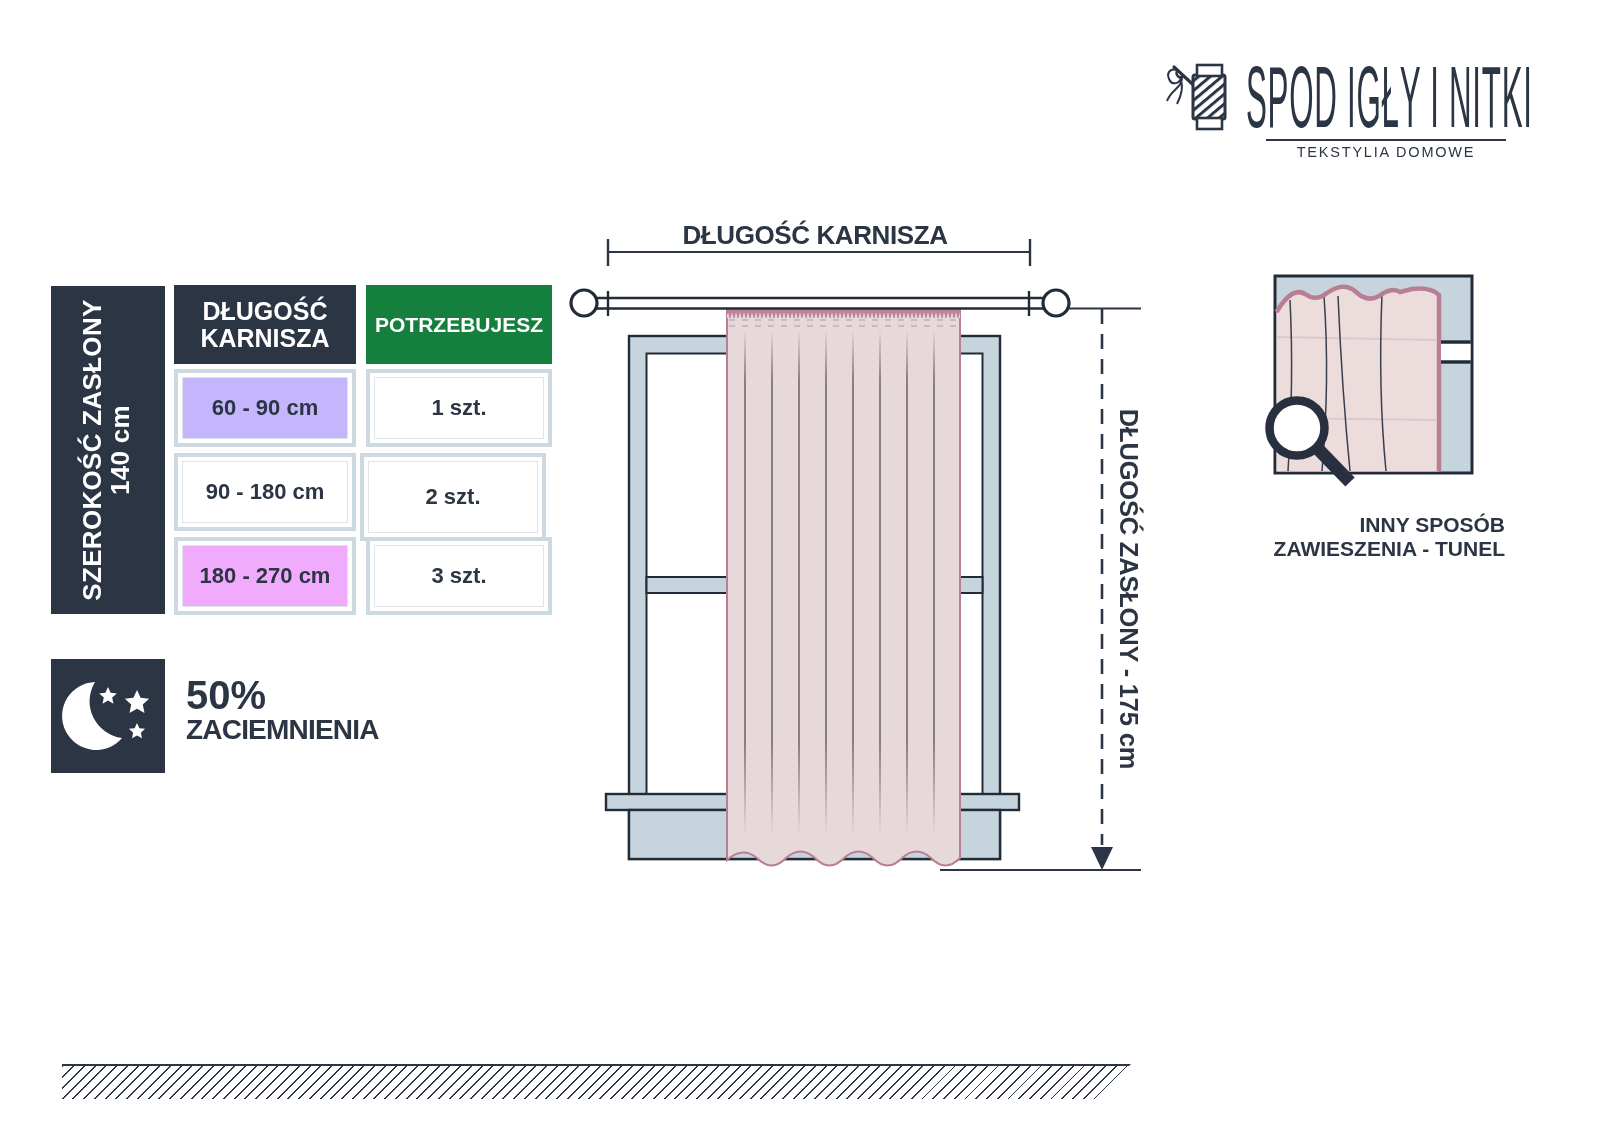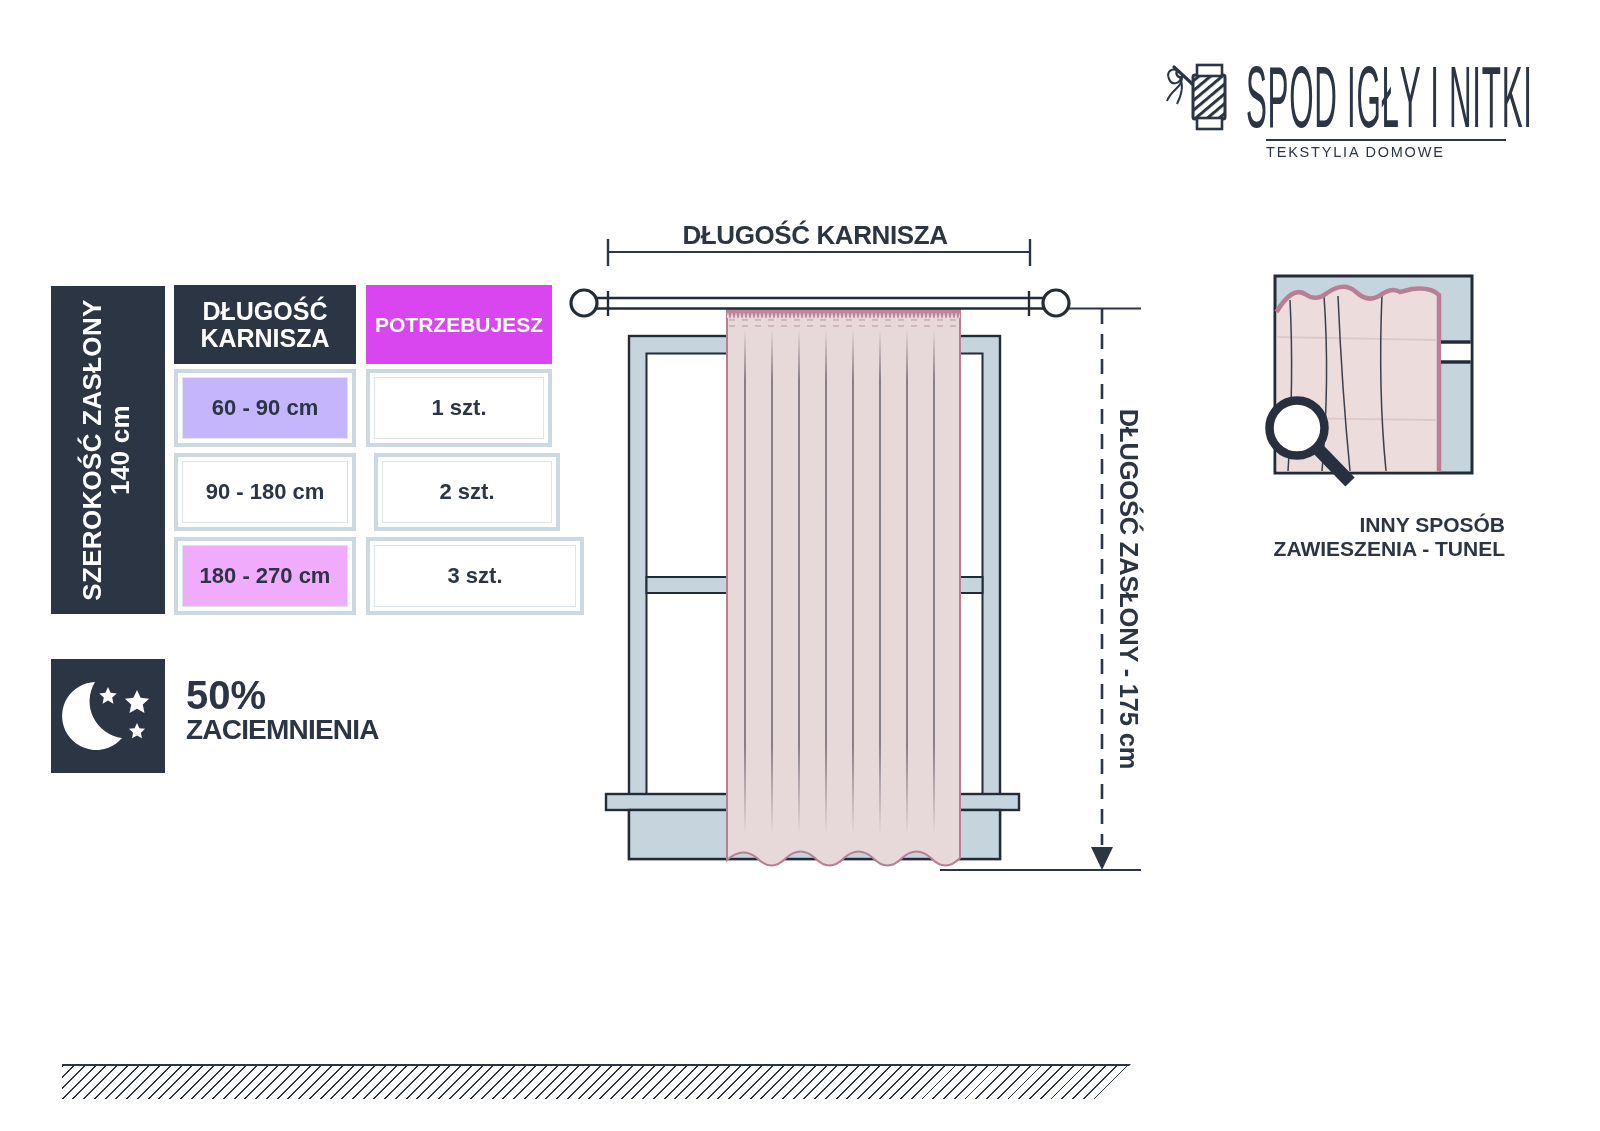--- a/index.html
+++ b/index.html
@@ -28,41 +28,41 @@
 
   <rect x="37" y="7" width="25" height="11" fill="#fff" stroke="#2b3544" stroke-width="2.6"></rect>
 
   <rect x="37" y="60" width="25" height="11" fill="#fff" stroke="#2b3544" stroke-width="2.6"></rect>
 </svg>
 
 <div class="abs navy" id="wordmark" style="left:1246px;top:48px;font-size:86.5px;font-weight:400;white-space:nowrap;transform:scaleX(0.362);transform-origin:left top;letter-spacing:2px;">SPOD IGŁY I NITKI</div>
 
 <div class="abs" style="left:1266px;top:139px;width:240px;height:2px;background:#2b3544;"></div>
 
-<div class="abs navy" style="left:1266px;top:144px;width:240px;text-align:left;font-size:14.5px;letter-spacing:1.8px;font-weight:400;">TEKSTYLIA DOMOWE</div>
+<div class="abs navy" style="left:1266px;top:144px;width:240px;text-align:center;font-size:14.5px;letter-spacing:1.8px;font-weight:400;">TEKSTYLIA DOMOWE</div>
 
 <div class="abs" style="left:51px;top:286px;width:114px;height:328px;background:#2b3544;"></div>
 
 <div class="abs" style="left:-57px;top:420px;width:330px;height:60px;transform:rotate(-90deg);color:#fff;font-weight:700;font-size:26px;line-height:28px;letter-spacing:0.3px;text-align:center;">SZEROKOŚĆ ZASŁONY<br>140 cm</div>
 
 <div class="abs" style="left:174px;top:285px;width:182px;height:79px;background:#2b3544;color:#fff;font-weight:700;font-size:25px;line-height:27px;text-align:center;display:flex;align-items:center;justify-content:center;">DŁUGOŚĆ<br>KARNISZA</div>
 
-<div class="abs" style="left:366px;top:285px;width:186px;height:79px;background:#d946ef;color:#fff;font-weight:700;font-size:21px;text-align:right;display:flex;align-items:center;justify-content:center;">POTRZEBUJESZ</div>
+<div class="abs" style="left:366px;top:285px;width:186px;height:79px;background:#15803d;color:#fff;font-weight:700;font-size:21px;text-align:right;display:flex;align-items:center;justify-content:center;">POTRZEBUJESZ</div>
 
 <div class="abs navy" style="left:174px;top:369px;width:182px;height:78px;background:#c4b5fd;border:4px solid #ccd9e0;box-shadow:inset 0 0 0 4px #fff,inset 0 0 0 5px #dce6ea;box-sizing:border-box;font-weight:700;font-size:22px;display:flex;align-items:center;justify-content:center;">60 - 90 cm</div>
 
 <div class="abs navy" style="left:366px;top:369px;width:186px;height:78px;background:#fff;border:4px solid #ccd9e0;box-shadow:inset 0 0 0 4px #fff,inset 0 0 0 5px #dce6ea;box-sizing:border-box;font-weight:700;font-size:22px;display:flex;align-items:center;justify-content:center;">1 szt.</div>
 
 <div class="abs navy" style="left:174px;top:453px;width:182px;height:78px;background:#fff;border:4px solid #ccd9e0;box-shadow:inset 0 0 0 4px #fff,inset 0 0 0 5px #dce6ea;box-sizing:border-box;font-weight:700;font-size:22px;display:flex;align-items:center;justify-content:center;">90 - 180 cm</div>
 
-<div class="abs navy" style="left:374px;top:453px;width:186px;height:78px;background:#fff;border:4px solid #ccd9e0;box-shadow:inset 0 0 0 4px #fff,inset 0 0 0 5px #dce6ea;box-sizing:border-box;font-weight:700;font-size:22px;display:flex;align-items:center;justify-content:center;">2 szt.</div>
+<div class="abs navy" style="left:360px;top:453px;width:186px;height:88px;background:#fff;border:4px solid #ccd9e0;box-shadow:inset 0 0 0 4px #fff,inset 0 0 0 5px #dce6ea;box-sizing:border-box;font-weight:700;font-size:22px;display:flex;align-items:center;justify-content:center;">2 szt.</div>
 
 <div class="abs navy" style="left:174px;top:537px;width:182px;height:78px;background:#f0abfc;border:4px solid #ccd9e0;box-shadow:inset 0 0 0 4px #fff,inset 0 0 0 5px #dce6ea;box-sizing:border-box;font-weight:700;font-size:22px;display:flex;align-items:center;justify-content:center;">180 - 270 cm</div>
 
-<div class="abs navy" style="left:366px;top:537px;width:218px;height:78px;background:#fff;border:4px solid #ccd9e0;box-shadow:inset 0 0 0 4px #fff,inset 0 0 0 5px #dce6ea;box-sizing:border-box;font-weight:700;font-size:22px;display:flex;align-items:center;justify-content:center;">3 szt.</div>
+<div class="abs navy" style="left:366px;top:537px;width:186px;height:78px;background:#fff;border:4px solid #ccd9e0;box-shadow:inset 0 0 0 4px #fff,inset 0 0 0 5px #dce6ea;box-sizing:border-box;font-weight:700;font-size:22px;display:flex;align-items:center;justify-content:center;">3 szt.</div>
 
 <svg class="abs" style="left:51px;top:659px;" width="114" height="114" viewBox="0 0 114 114">
   <rect width="114" height="114" fill="#2b3544"></rect>
 
   <path d="M 44 23 A 34 34 0 1 0 71 79 A 37 37 0 0 1 44 23 Z" fill="#fff"></path>
 
   <path d="M 57 28 l 2.6 5.7 6.2 0.7 -4.6 4.2 1.2 6.1 -5.4-3.1 -5.4 3.1 1.2-6.1 -4.6-4.2 6.2-0.7 Z" fill="#fff"></path>
 
   <path d="M 86 31 l 3.6 7.8 8.5 1 -6.3 5.8 1.7 8.4 -7.5-4.2 -7.5 4.2 1.7-8.4 -6.3-5.8 8.5-1 Z" fill="#fff"></path>
 

